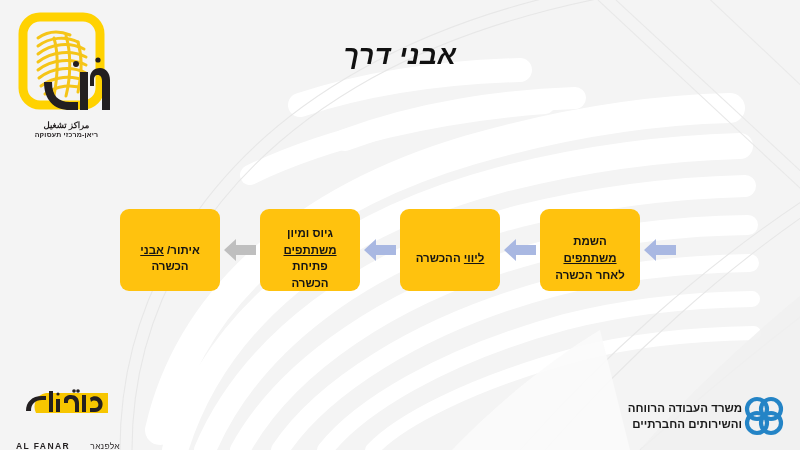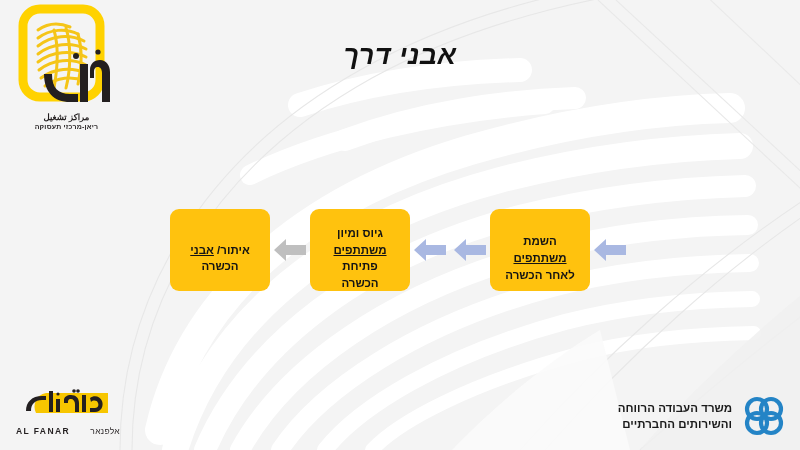--- a/index.html
+++ b/index.html
@@ -20,21 +20,21 @@
     text-align:center;
     font-size:27px; font-weight:bold; color:#111;
     letter-spacing:0.5px;
     z-index:5;
     direction:rtl;
     font-style:italic;
   }
 
   
   #ryan-logo{
-    position:absolute; left:14px; top:4px;
+    position:absolute; left:14px; top:12px;
     width:105px; height:128px; z-index:6;
   }
   #ryan-logo svg{ display:block; }
   .ryan-sub{
     text-align:center; direction:rtl; color:#231f20;
     font-weight:bold; line-height:1.25;
   }
   .ryan-sub-ar{ font-size:8.5px; letter-spacing:1.2px; }
   .ryan-sub-he{ font-size:7px; letter-spacing:0.2px; }
 
@@ -71,29 +71,29 @@
   .flow-arrow svg{ display:block; }
 
   
   #alfanar-logo{
     position:absolute; left:16px; bottom:13px;
     width:104px; height:50px; z-index:6;
   }
   #alfanar-wordmark{
     display:flex; flex-direction:row; align-items:baseline;
     justify-content:space-between; direction:ltr;
-    width:100%; margin-top:1px;
+    width:100%; margin-top:16px;
   }
   .af-en{ font-size:8.5px; font-weight:bold; color:#231f20; letter-spacing:1.4px; }
   .af-he{ font-size:8.5px; font-weight:normal; color:#231f20; direction:rtl; letter-spacing:0.3px;}
 
   
   #ministry-logo{
     position:absolute; right:14px; bottom:12px;
-    display:flex; flex-direction:row; align-items:center; gap:10px;
+    display:flex; flex-direction:row; align-items:center; 
     z-index:6; direction:rtl;
   }
   #ministry-text{
     text-align:right; direction:rtl;
     font-size:11.5px; font-weight:bold; color:#1a1a1a;
     line-height:1.42; white-space:pre-line;
   }
 </style>
 </head>
 <body>
@@ -196,20 +196,25 @@
       גיוס ומיון<br><span class="u">משתתפים</span><br>פתיחת<br>הכשרה
     </div>
   </div>
 
   <div class="flow-arrow">
     <svg width="32" height="28" viewBox="0 0 32 28" xmlns="http://www.w3.org/2000/svg">
       <path d="M0 14 L12 3 L12 9 L32 9 L32 19 L12 19 L12 25 Z" fill="#A9B8E2"></path>
     </svg>
   </div>
 
+  <div class="flow-box">
+    <div class="box-text">
+      <span class="u">ליווי</span> ההכשרה
+    </div>
+  </div>
 
   <div class="flow-arrow">
     <svg width="32" height="28" viewBox="0 0 32 28" xmlns="http://www.w3.org/2000/svg">
       <path d="M0 14 L12 3 L12 9 L32 9 L32 19 L12 19 L12 25 Z" fill="#A9B8E2"></path>
     </svg>
   </div>
 
   <div class="flow-box">
     <div class="box-text">
       השמת<br><span class="u">משתתפים</span><br>לאחר הכשרה

